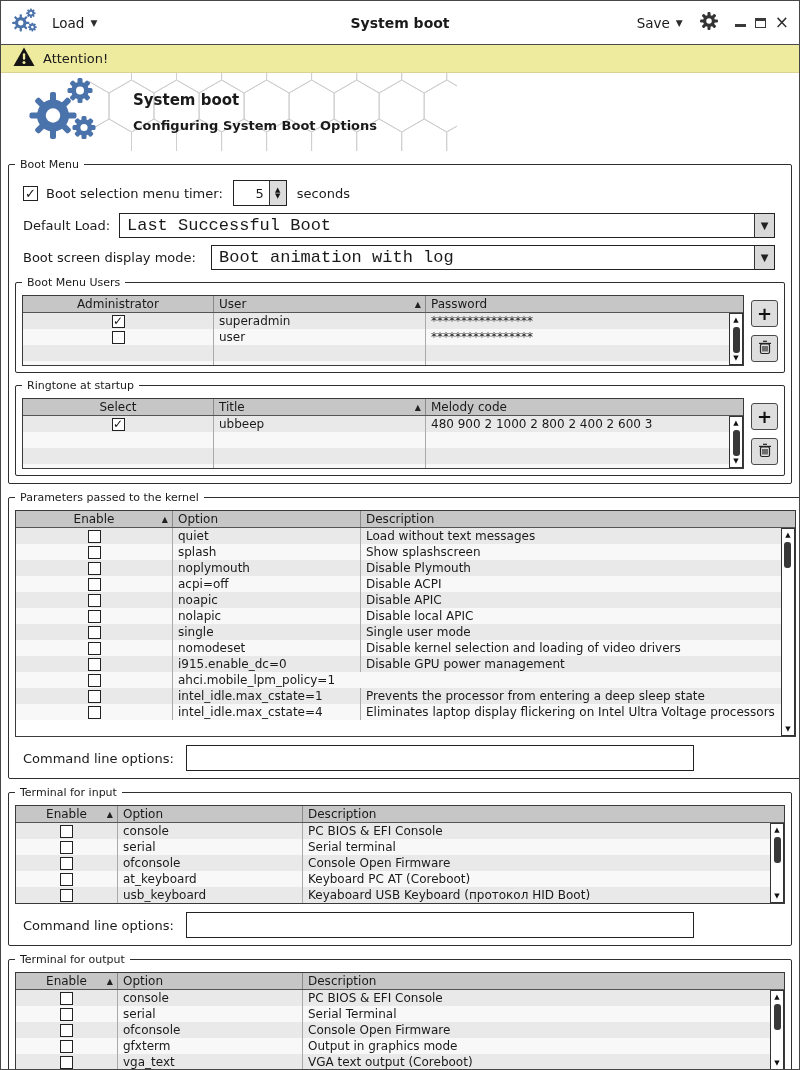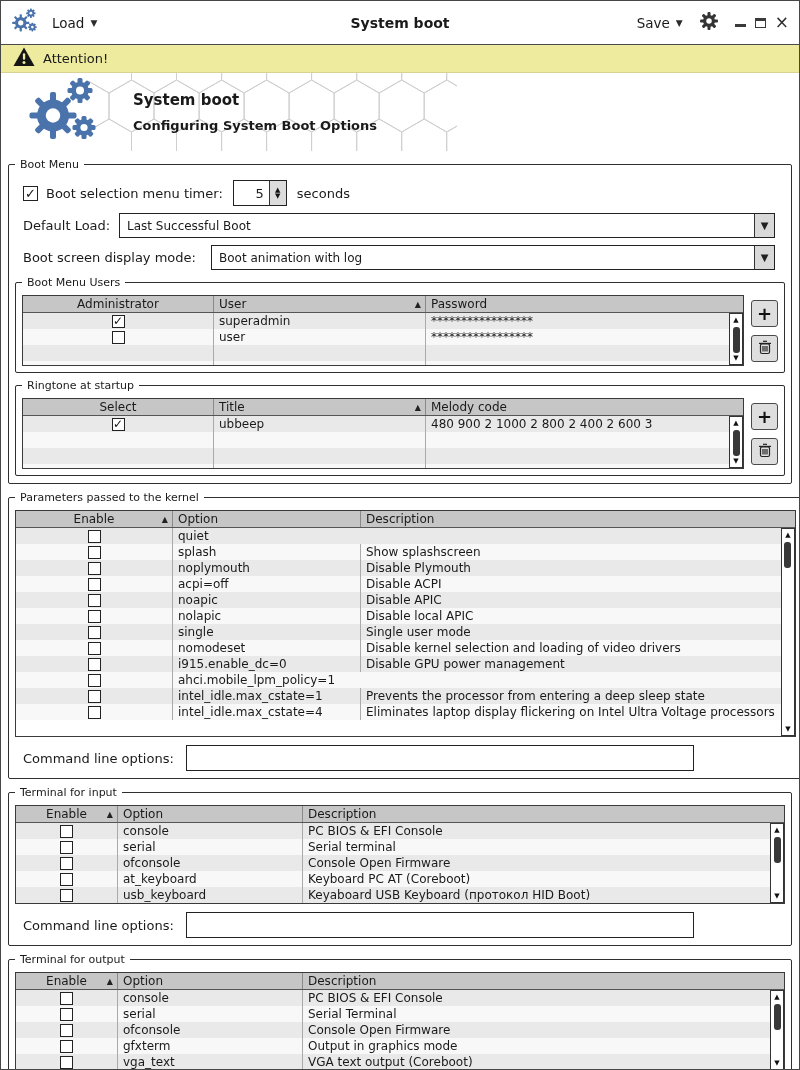--- a/index.html
+++ b/index.html
@@ -39,21 +39,21 @@
   .frow { display: flex; align-items: center; margin: 7px 8px 0; font-size: 13px; }
   .checkbox { display: inline-flex; align-items: center; justify-content: center; width: 15px; height: 15px; border: 1.5px solid #222; background: #fff; font-size: 13px; line-height: 1; font-weight: bold; color: #111; }
   .checkbox.small { width: 13px; height: 13px; font-size: 12px; }
   .lbl { margin-left: 8px; }
   .spinbox { display: flex; width: 54px; height: 26px; border: 1.5px solid #222; margin-left: 10px; background: #fff; }
   .spin-val { flex: 1; display: flex; align-items: center; justify-content: flex-end; padding-right: 5px; font-size: 13px; }
   .spin-btns { width: 17px; border-left: 1.3px solid #333; background: #dcdcdc; display: flex; flex-direction: column; align-items: center; justify-content: center; }
   .spin-btns span { font-size: 7px; line-height: 6px; color: #111; }
   .unit { margin-left: 10px; }
   .combo { display: flex; height: 25px; border: 1.4px solid #222; background: #fff; flex: 1; margin-right: 2px; }
-  .combo-val { flex: 1; display: flex; align-items: center; padding: 0 7px; font-size: 12px; white-space: nowrap; overflow: hidden; }
+  .combo-val { flex: 1; display: flex; align-items: center; padding: 0 7px; font-size: 17px; white-space: nowrap; overflow: hidden; font-family: Liberation Mono, monospace; }
   .combo-btn { width: 20px; border-left: 1.3px solid #333; background: #d9d9d9; display: flex; align-items: center; justify-content: center; font-size: 10px; color: #222; }
   .lbl-dl { width: 96px; }
   .lbl-dm { width: 188px; }
 
   
   .group-body { display: flex; align-items: center; gap: 7px; margin-top: 4px; }
   .table { position: relative; border: 1px solid #3a3a3a; background: #fff; flex: 1; overflow: hidden; }
   .t-head { display: flex; height: 17px; background: #c6c6c6; border-bottom: 1px solid #555; font-size: 12px; }
   .th { position: relative; display: flex; align-items: center; padding: 0 5px; overflow: hidden; white-space: nowrap; }
   .th.center { justify-content: center; }
@@ -423,20 +423,21 @@
               <span>Description</span>
             </div>
         </div>
         <div class="t-body kern-body">
 
             <div class="t-row">
               <div class="td kern-c1 center">
                 <span class="checkbox small"></span>
               </div>
               <div class="td kern-c2">quiet</div>
+              <div class="td kern-c3">Load without text messages</div>
             </div>
 
             <div class="t-row">
               <div class="td kern-c1 center">
                 <span class="checkbox small"></span>
               </div>
               <div class="td kern-c2">splash</div>
               <div class="td kern-c3">Show splashscreen</div>
             </div>
 

